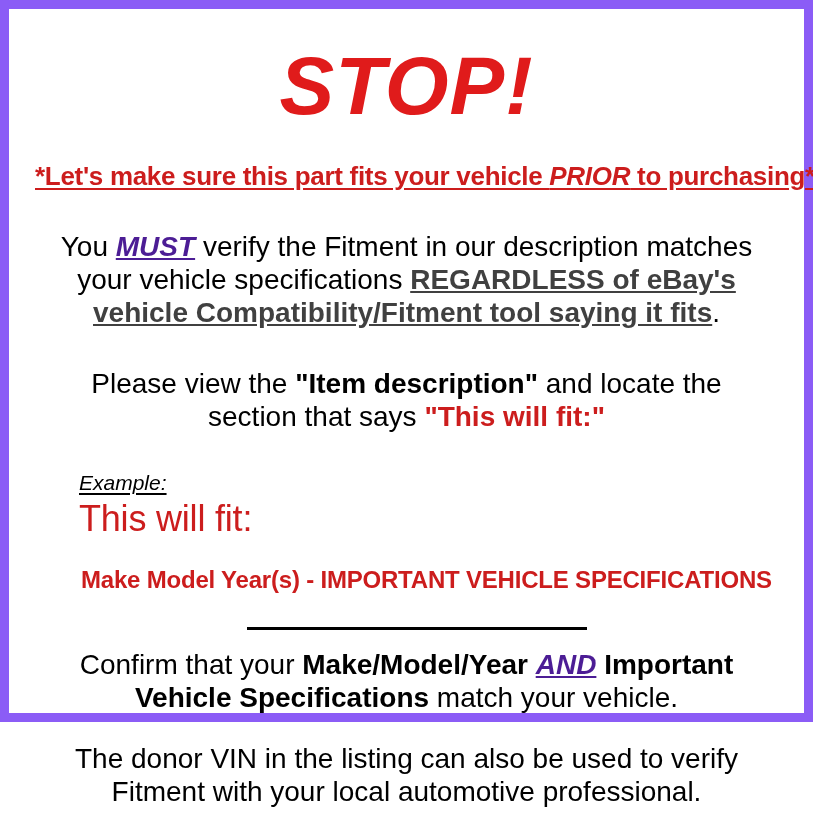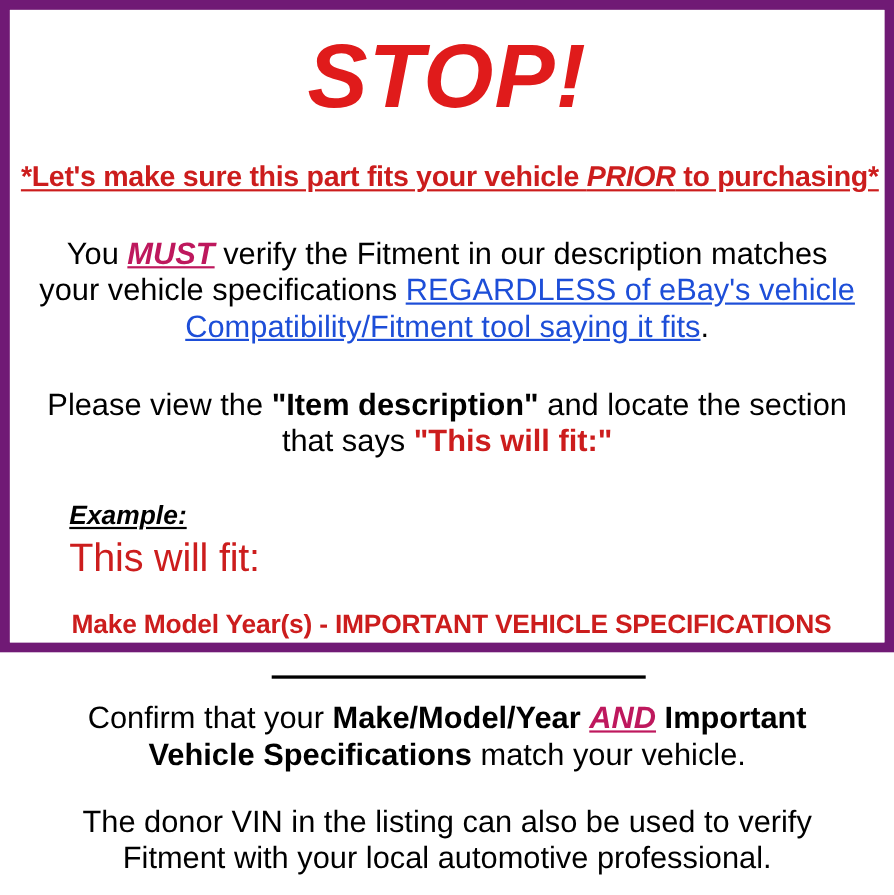--- a/index.html
+++ b/index.html
@@ -11,24 +11,24 @@
     width: 813px;
     height: 814px;
     font-family: "Liberation Sans", sans-serif;
     overflow: hidden;
   }
 
   #notice-card {
     position: relative;
     box-sizing: border-box;
     width: 813px;
-    height: 593px;
+    height: 722px;
     background: #ffffff;
-    border: 9px solid #701a75;
-    padding: 0;
+    border: 9px solid #8b5cf6;
+    padding: 16px;
   }
 
   #notice-inner {
     box-sizing: border-box;
     width: 100%;
     height: 100%;
     background: #ffffff;
     padding: 6px 10px 0 10px;
     text-align: center;
   }
@@ -65,50 +65,49 @@
     color: #000000;
     line-height: 1.18;
     margin: 0;
     padding: 0 12px;
     text-align: center;
   }
   .para-1 { margin-top: 38px; }
   .para-2 { margin-top: 38px; }
 
   .red-bold-u {
-    color: #1d4ed8;
-    font-weight: normal;
+    color: #404040;
+    font-weight: bold;
     text-decoration: underline;
     text-underline-offset: 2px;
   }
   .red-bold-italic-u {
-    color: #be185d;
+    color: #4c1d95;
     font-weight: bold;
     font-style: italic;
     text-decoration: underline;
     text-underline-offset: 2px;
   }
   .black-bold { font-weight: bold; color: #000000; }
   .red-bold { font-weight: bold; color: #cc1d1d; }
 
   .example-block {
     text-align: left;
     margin: 38px 0 0 0;
     padding-left: 44px;
   }
   .example-label {
     font-family: "Liberation Sans", sans-serif;
-    font-size: 24px;
+    font-size: 21px;
     font-style: italic;
     color: #000000;
     text-decoration: underline;
     text-underline-offset: 3px;
     display: inline-block;
     margin: 0;
-    font-weight: bold;
   }
   .example-fit {
     font-family: "Liberation Sans Narrow", "Liberation Sans", sans-serif;
     font-size: 36px;
     font-weight: normal;
     color: #cc1d1d;
     margin: 3px 0 0 0;
     letter-spacing: -0.2px;
   }
   .example-spec {

